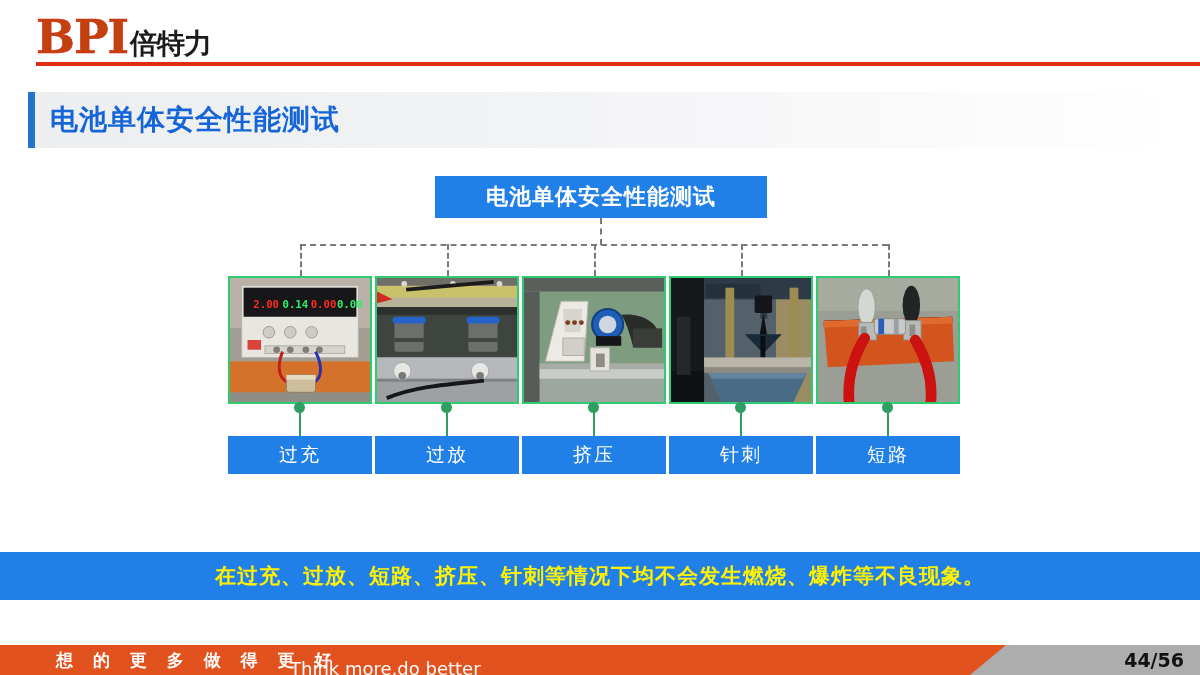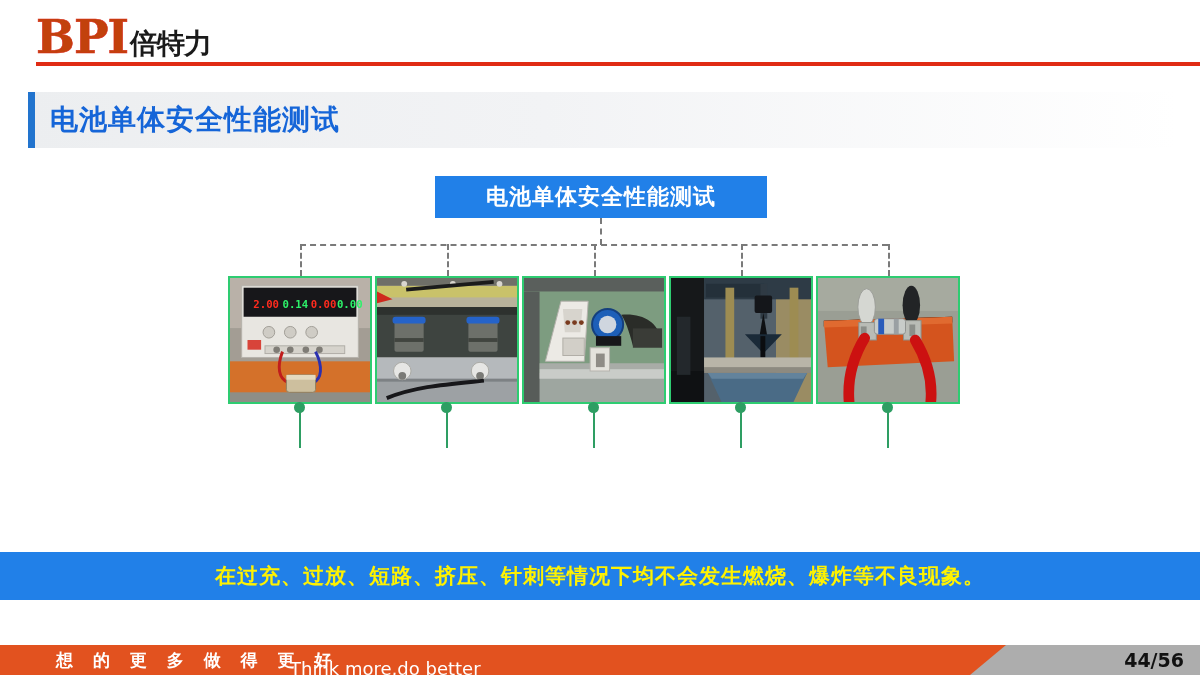--- a/index.html
+++ b/index.html
@@ -337,20 +337,37 @@
   <div class="dot o3"></div>
   <div class="dot o4"></div>
   <div class="dot o5"></div>
 
   <div class="stalk s1"></div>
   <div class="stalk s2"></div>
   <div class="stalk s3"></div>
   <div class="stalk s4"></div>
   <div class="stalk s5"></div>
 
+  <div class="label-row">
+    <div class="label-box l1">
+      <span>过充</span>
+    </div>
+    <div class="label-box l2">
+      <span>过放</span>
+    </div>
+    <div class="label-box l3">
+      <span>挤压</span>
+    </div>
+    <div class="label-box l4">
+      <span>针刺</span>
+    </div>
+    <div class="label-box l5">
+      <span>短路</span>
+    </div>
+  </div>
 </div>
 
 <div class="conclusion">
   <span>在过充、过放、短路、挤压、针刺等情况下均不会发生燃烧、爆炸等不良现象。</span>
 </div>
 
 <div class="footer">
   <div class="footer-red"></div>
   <div class="footer-gray"></div>
   <div class="footer-cn">想 的 更 多  做 得 更 好</div>

